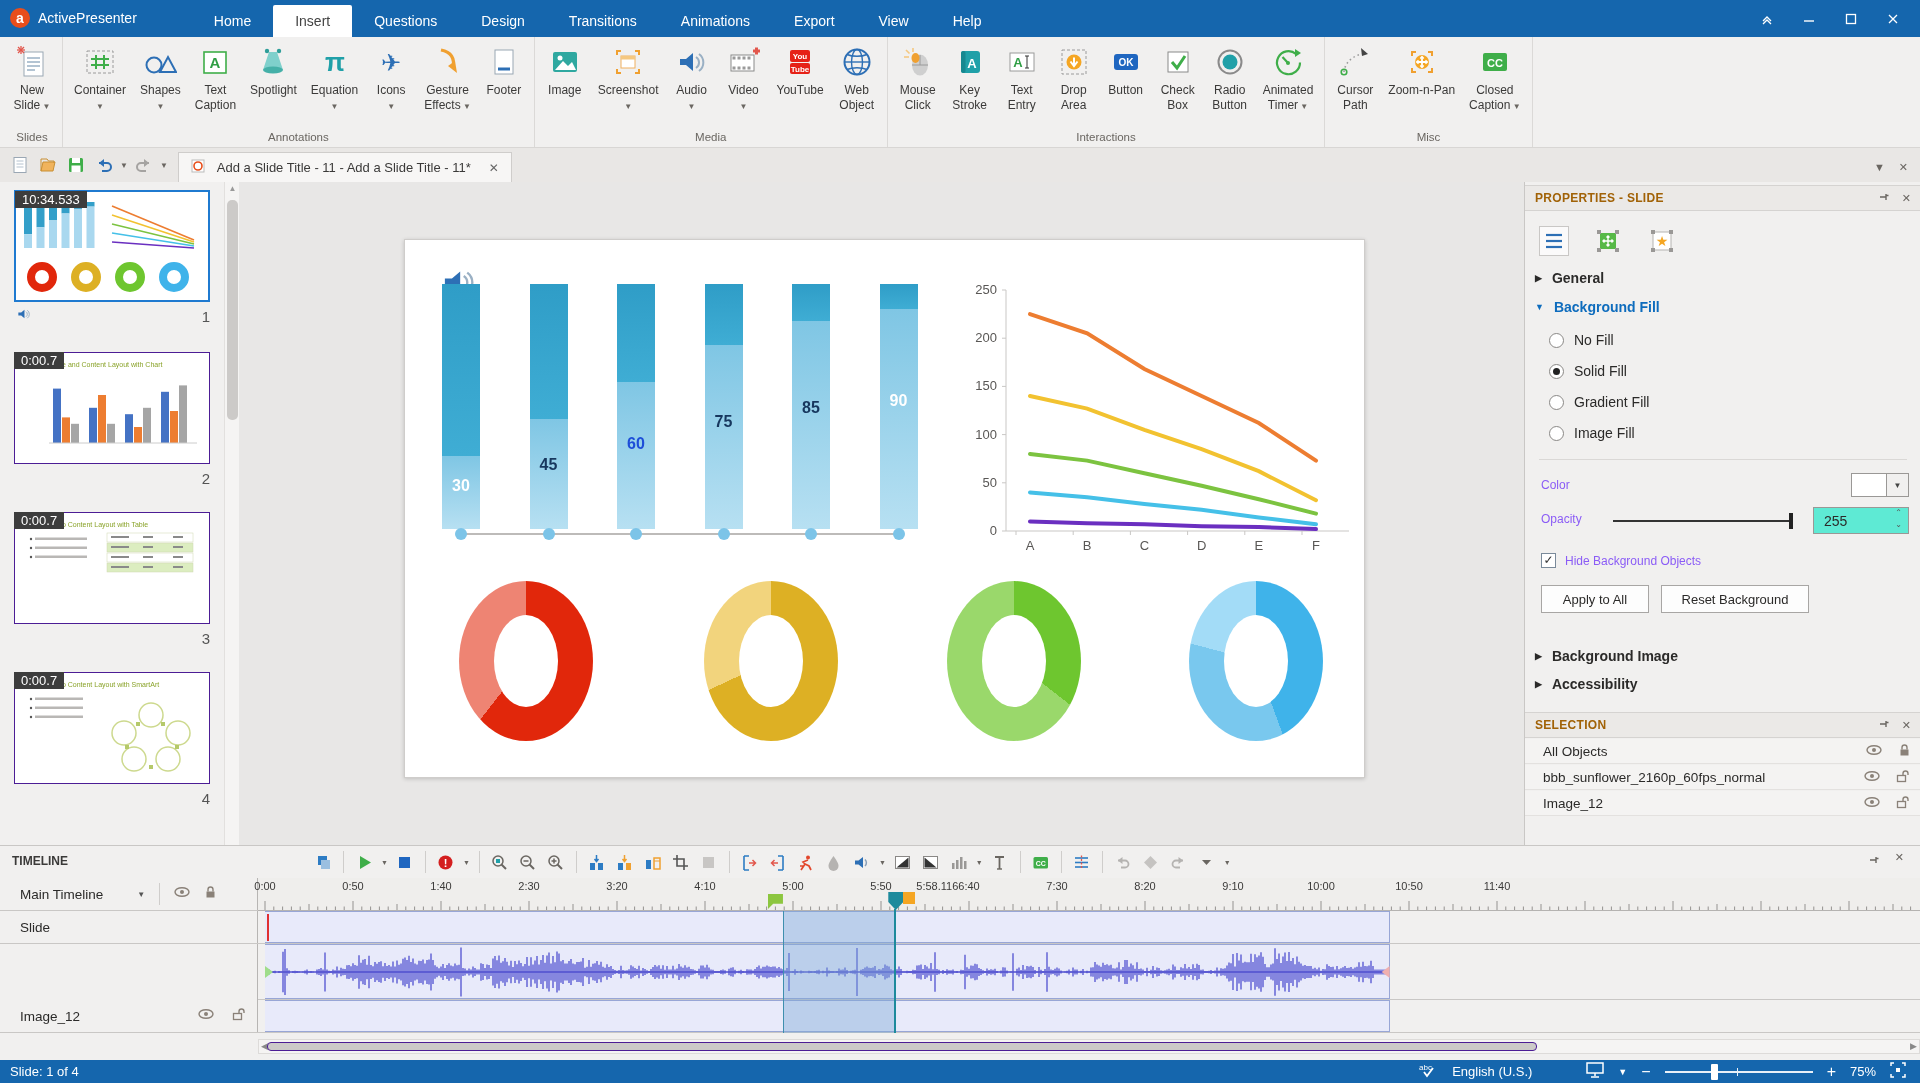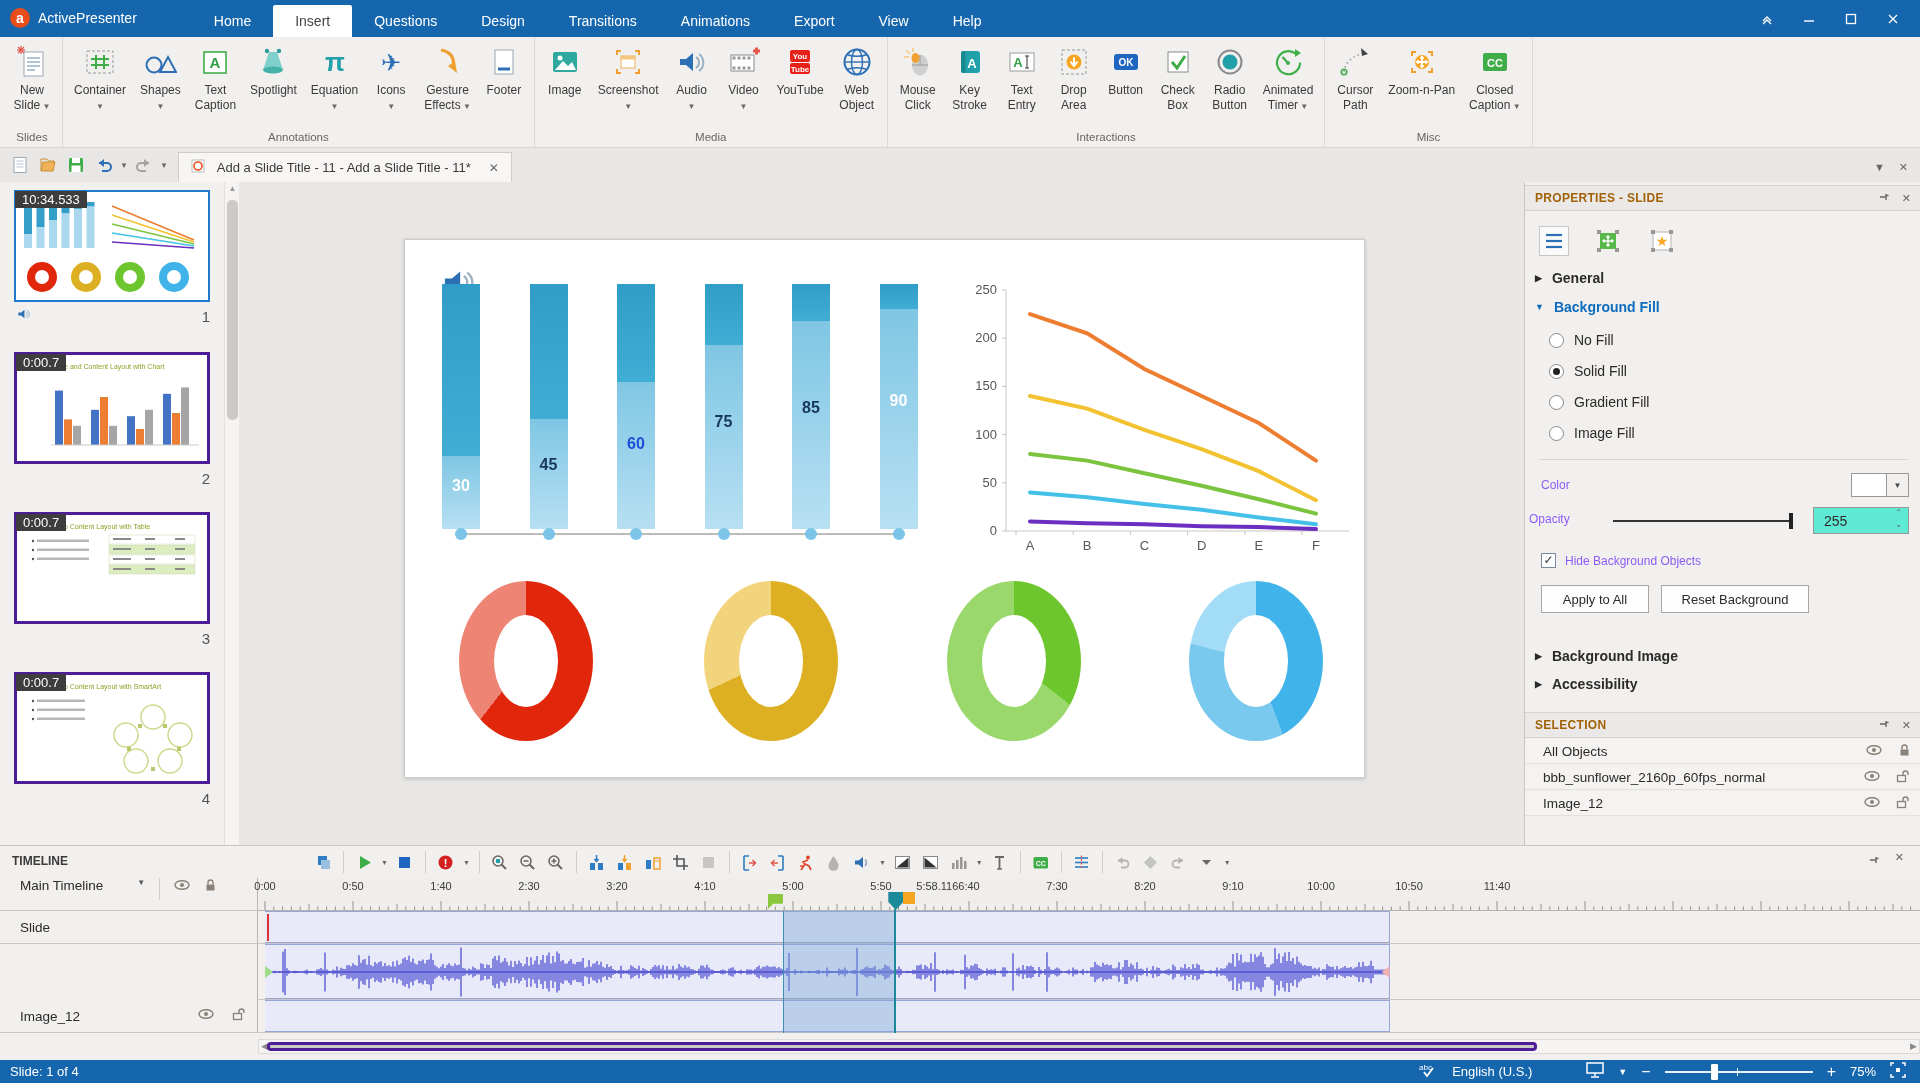--- a/index.html
+++ b/index.html
@@ -40,21 +40,21 @@
   #doctab { height:30px; background:#f7f6f5; border:1px solid #cfcdcb; border-bottom:none; display:flex;
     align-items:center; gap:12px; padding:0 12px; font-size:13px; color:#3b3a39; }
   #doctab-close { color:#666; font-size:12px; padding-left:6px; }
   #tabrow-right { margin-left:auto; display:flex; gap:14px; padding:0 12px 8px 0; color:#6a6661; font-size:11px; }
 
   
   #thumbpanel { position:absolute; top:182px; left:0; width:224px; height:663px; background:#f1f0ef; }
   #thumbscroll { position:absolute; top:182px; left:224px; width:15px; height:663px; background:#f5f4f3; border-left:1px solid #e2e0de; }
   #thumbscroll .sb-up { position:absolute; top:2px; left:2px; width:11px; height:12px; color:#999; font-size:8px; text-align:center; }
   #thumbscroll .sb-thumb { position:absolute; top:18px; left:2px; width:11px; height:220px; background:#cccac8; border-radius:5px; }
-  .thumb { position:absolute; left:14px; width:196px; height:112px; background:#fff; border:3px solid #4c1d95; }
+  .thumb { position:absolute; left:14px; width:196px; height:112px; background:#fff; border:1px solid #4c1d95; }
   .thumb.selected { border:2px solid #1f7ad0; }
   .thumb-badge { position:absolute; top:-1px; left:-1px; background:#3d3d3d; color:#fff; padding:1px 7px; font-size:13px; z-index:3; }
   .thumb-num { position:absolute; width:196px; left:14px; text-align:right; font-size:15px; color:#555; }
   .thumb-audio { position:absolute; left:16px; }
 
   
   #canvas { position:absolute; top:182px; left:240px; width:1284px; height:663px; background:#e8e7e6; }
   #slide { position:absolute; left:164px; top:57px; width:961px; height:539px; background:#fff;
     border:1px solid #cfcdcb; box-shadow:0 1px 4px rgba(0,0,0,.18); }
   .bar { position:absolute; width:38px; }
@@ -798,21 +798,21 @@
         </div>
         <div class="fill-opt" style="top: 243px;">
           <span class="radio"></span>
           <span>Image Fill</span>
         </div>
       </div>
     <div class="abs" style="top:277px;left:14px;width:368px;height:1px;background:#dad8d6"></div>
     <span class="prop-label abs" style="top:296px;left:16px">Color</span>
     <span class="abs" style="top:291px;left:326px;width:36px;height:24px;background:#fff;border:1px solid #9a9896"></span>
     <span class="abs" style="top:291px;left:362px;width:22px;height:24px;border:1px solid #9a9896;border-left:none;font-size:8px;color:#444;text-align:center;line-height:24px">▼</span>
-    <span class="prop-label abs" style="top:330px;left:4px">Opacity</span>
+    <span class="prop-label abs" style="top:330px;left:16px">Opacity</span>
     <div class="abs" style="top:338px;left:88px;width:180px;height:2px;background:#333"></div>
     <div class="abs" style="top:331px;left:264px;width:4px;height:16px;background:#222"></div>
     <div class="abs" style="top:325px;left:288px;width:96px;height:27px;background:#5eead4;border:1px solid #9a9896">
       <span class="abs" style="left:10px;top:5px;font-size:14px;color:#2b2a29">255</span>
       <span class="abs" style="right:6px;top:0;font-size:8px;color:#555">⌃</span>
       <span class="abs" style="right:6px;top:12px;font-size:8px;color:#555">⌄</span>
     </div>
     <div class="abs" style="top:371px;left:16px;display:flex;align-items:center;gap:9px">
       <span class="checkbox">✓</span>
       <span class="prop-label">Hide Background Objects</span>
@@ -1064,21 +1064,21 @@
           </svg>
         </div>
         <div class="tlb">
           <svg viewBox="0 0 17 17">
             <polygon points="4,6 13,6 8.5,11" fill="#6a6661"></polygon>
           </svg>
         </div>
         <span class="caret" style="font-size: 7px;">▼</span>
       </div>
     <div id="tl-header-col">
-        <div style="position: absolute; left: 0px; top: 0px; width: 258px; height: 33px; border-bottom: 1px solid rgb(201, 199, 197); display: flex; ">
+        <div style="position: absolute; left: 0px; top: 0px; width: 258px; height: 33px; border-bottom: 1px solid rgb(201, 199, 197); display: flex; align-items: center;">
           <span style="margin-left: 20px; font-size: 13.5px; color: rgb(43, 42, 41);">Main Timeline</span>
           <span style="margin-left: 34px; font-size: 8px; color: rgb(85, 85, 85);">▼</span>
           <span style="width: 1px; height: 22px; background: rgb(207, 205, 203); margin-left: 14px;"></span>
           <span style="margin-left: 14px;"><svg width="16" height="14" viewBox="0 0 16 14">
               <ellipse cx="8" cy="7" rx="7" ry="4.3" fill="none" stroke="#8a8178" stroke-width="1.4"></ellipse>
               <circle cx="8" cy="7" r="2" fill="#8a8178"></circle>
             </svg></span>
           <span style="margin-left: 14px;"><svg width="13" height="14" viewBox="0 0 13 14">
               <rect x="2.5" y="6.5" width="8" height="6" fill="#8a8178"></rect>
               <path d="M4 6.5 V4.5 a2.5 2.5 0 0 1 5 0 V6.5" fill="none" stroke="#8a8178" stroke-width="1.4"></path>

